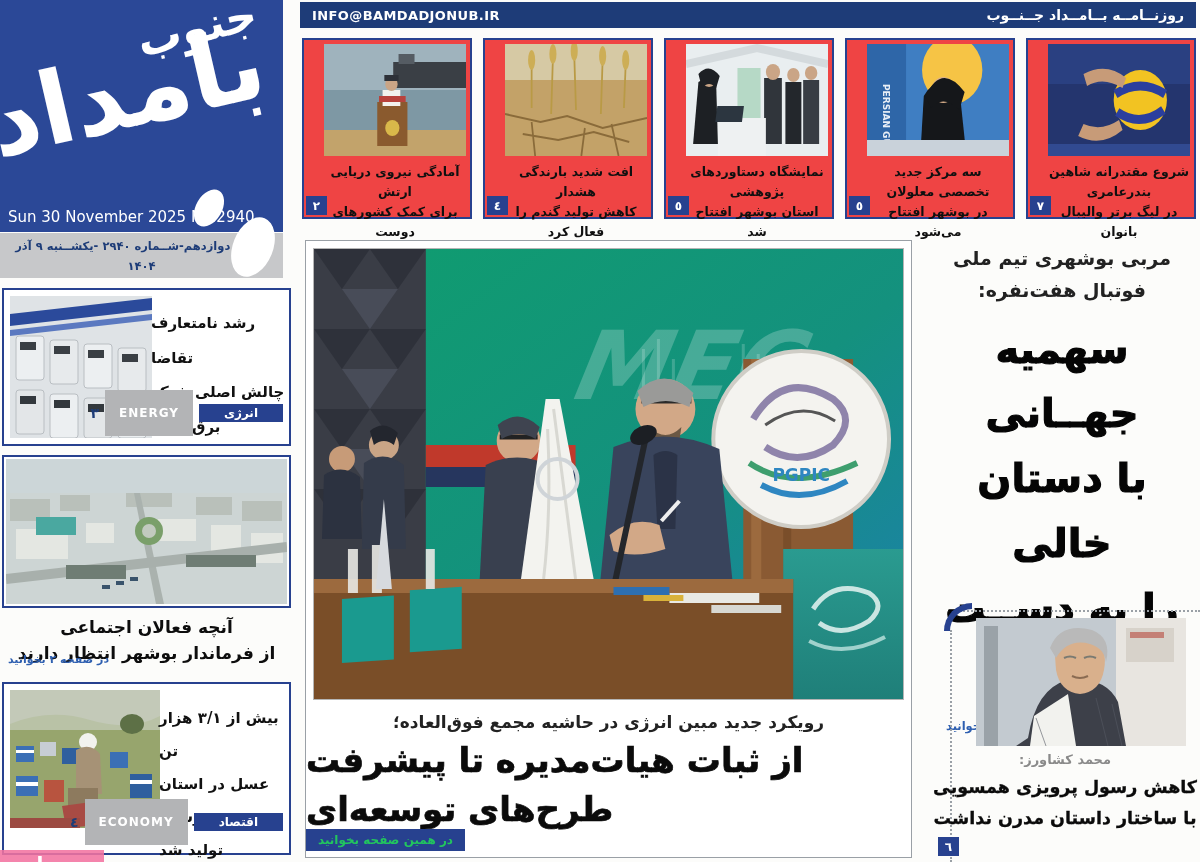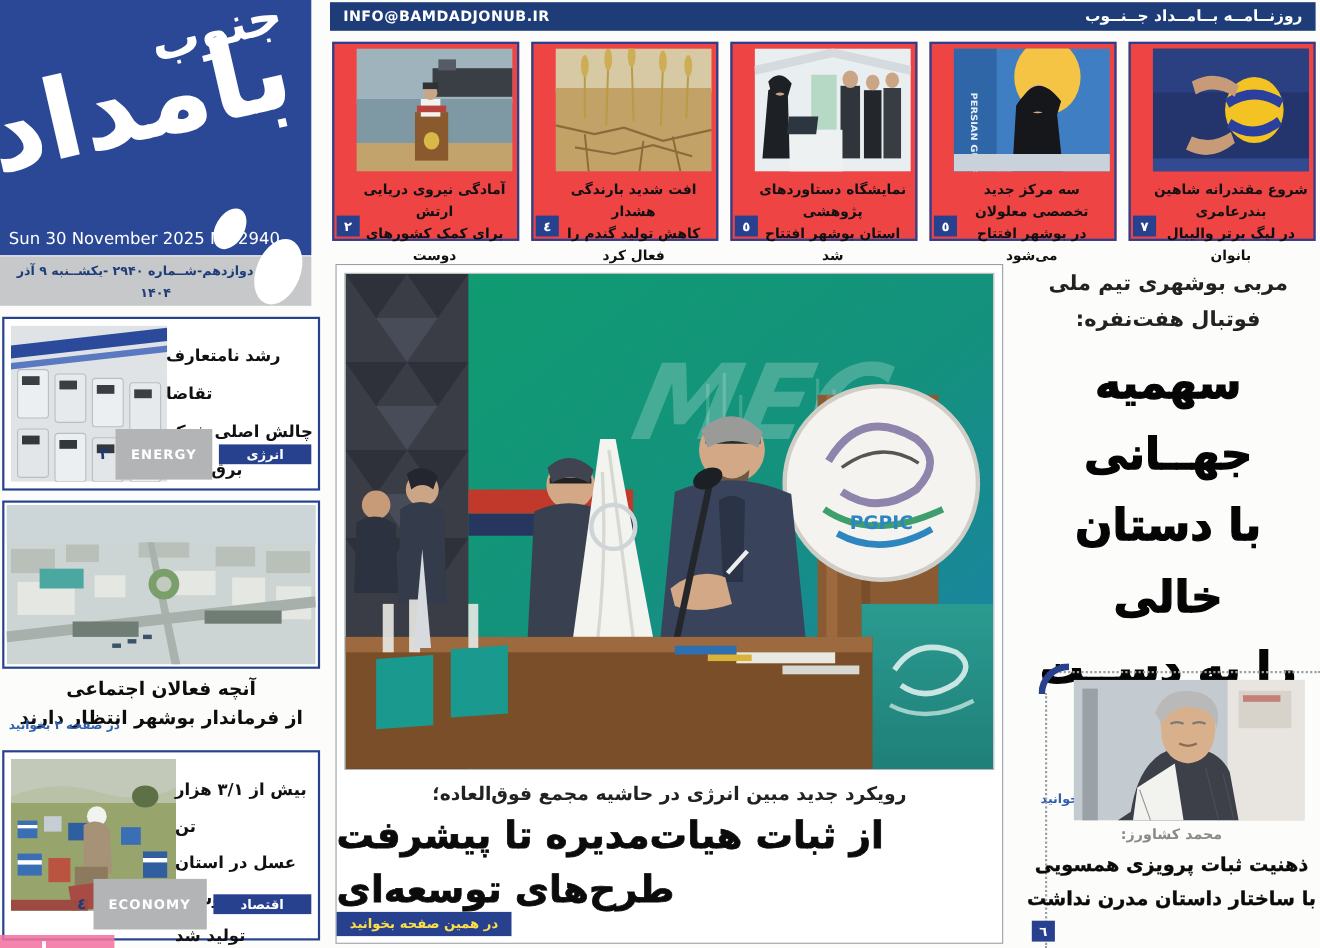--- a/index.html
+++ b/index.html
@@ -48,21 +48,21 @@
   .city-caption { position:absolute; left:0; top:614px; width:293px; text-align:center; direction:rtl;
                   font-size:17px; font-weight:bold; color:#0d0d0d; line-height:1.55; }
   .city-note { position:absolute; left:8px; top:653px; font-size:11px; font-weight:bold; color:#2e5fb0; direction:rtl; }
 
   
   .center-block { position:absolute; left:305px; top:240px; width:607px; height:618px; border:1px solid #9aa0a6; background:#fff; }
   .center-photo-frame { margin:7px; border:1px solid #b5b5b5; height:452px; overflow:hidden; }
   .center-kicker { margin-top:12px; text-align:center; direction:rtl; font-size:17px; font-weight:bold; color:#222; }
   .center-headline { margin-top:4px; text-align:left; direction:rtl; font-size:34px; font-weight:bold;
                      color:#0b0b0b; line-height:1.45; -webkit-text-stroke:.7px #0b0b0b; }
-  .center-tag { position:absolute; left:0; bottom:6px; background:#27418f; color:#fde047; font-size:12px;
+  .center-tag { position:absolute; left:0; bottom:6px; background:#27418f; color:#22c55e; font-size:12px;
                 font-weight:bold; padding:4px 12px; direction:rtl;text-align:center; }
 
   
   .right-col { position:absolute; left:928px; top:242px; width:268px; }
   .right-kicker { text-align:center; direction:rtl; font-size:19px; font-weight:bold; color:#222; line-height:1.7; }
   .right-headline { margin-top:10px; text-align:center; direction:rtl; font-size:40px; font-weight:bold;
                     color:#050505; line-height:1.62; -webkit-text-stroke:1.2px #050505; }
   .right-note { margin:14px 0 0 18px; font-size:11.5px; font-weight:bold; color:#2e5fb0; direction:rtl; text-align:left; }
 
   .portrait-section { position:absolute; left:930px; top:600px; width:270px; height:262px; }
@@ -467,21 +467,21 @@
           <line x1="120" y1="80" x2="132" y2="128"></line>
           <line x1="136" y1="86" x2="146" y2="128"></line>
         </g>
       <path d="M78 24 Q96 6 118 20 Q132 30 128 52 Q124 74 104 76 Q84 74 80 52 Z" fill="#d9b08c"></path>
       <path d="M74 30 Q84 4 116 12 Q136 20 130 44 Q128 30 114 26 Q92 20 80 40 Z" fill="#b9b9b9"></path>
       <path d="M96 58 Q104 62 112 58" stroke="#8a6b52" stroke-width="2" fill="none"></path>
       <path d="M88 40 Q94 37 100 40 M108 40 Q114 37 120 40" stroke="#7a7a72" stroke-width="2" fill="none"></path>
     </svg>
     <div class="portrait-byline">محمد کشاورز:</div>
     <div class="portrait-lines">
-      <div>ذهنیت ثبات پرویزی همسویی</div>
+      <div>کاهش رسول پرویزی همسویی</div>
       <div>با ساختار داستان مدرن نداشت</div>
     </div>
     <div class="page-badge">٦</div>
   </div>
 
   <div class="watermark">
     <div class="wm-body">جـــار</div>
     <div class="wm-tail"></div>
   </div>
 

